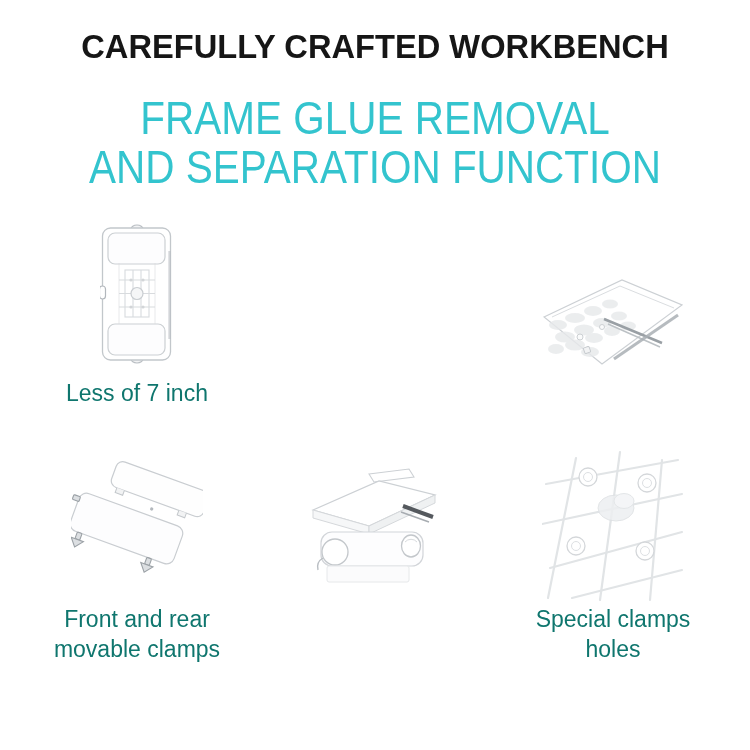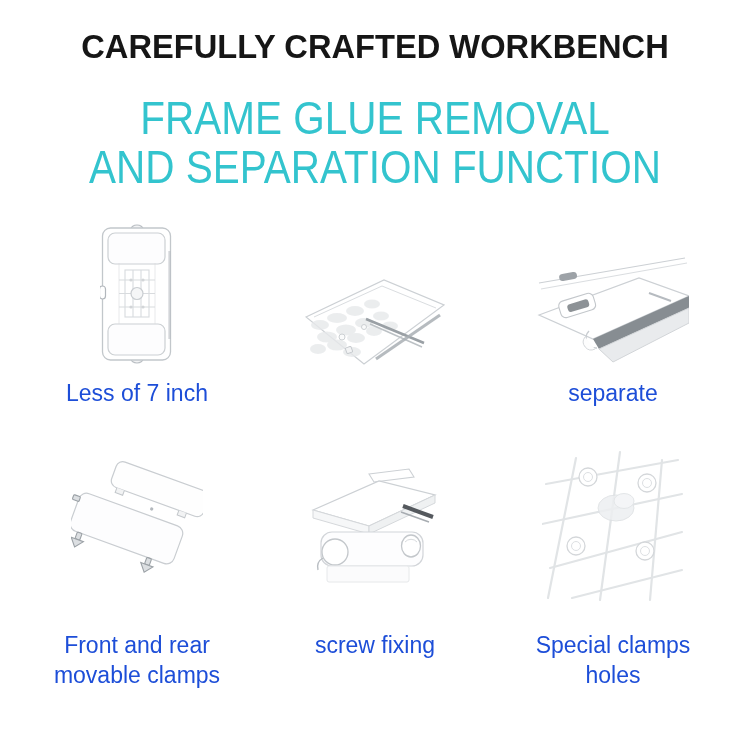--- a/index.html
+++ b/index.html
@@ -50,26 +50,26 @@
   }
   .imgbox{
     width:100%;
     display:flex;
     justify-content:center;
   }
   .row1 .imgbox{height:152px;align-items:flex-end;}
   .row2 .imgbox{height:156px;align-items:center;}
   .label{
     font-size:23px;
-    color:#1d4ed8;
+    color:#0f766e;
     text-align:center;
     line-height:1.32;
   }
   .row1 .label{margin-top:13px;white-space:nowrap;}
-  .row2 .label{margin-top:26px;}
+  .row2 .label{}
   .label.wrap-narrow{max-width:196px;}
   svg{display:block;}
 </style>
 </head>
 <body>
 
 <div class="canvas">
 
   <h1 class="title">CAREFULLY CRAFTED WORKBENCH</h1>
 
@@ -132,40 +132,20 @@
           <circle cx="38" cy="60" r="3" fill="#fafbfb" stroke="#ccd0d3" stroke-width="1"></circle>
           <circle cx="60" cy="50" r="2.5" fill="#fafbfb" stroke="#ccd0d3" stroke-width="1"></circle>
           <rect x="42" y="70" width="6" height="6" rx="1" transform="rotate(-20 45 73)" fill="#f2f3f4" stroke="#c6cace" stroke-width="1"></rect>
           <path d="M62,42 L120,66" stroke="#9aa0a5" stroke-width="2.6"></path>
           <path d="M66,47 L118,70" stroke="#bcc1c5" stroke-width="1.4"></path>
           <path d="M72,82 L136,38" stroke="#aab0b5" stroke-width="3" opacity="0.85"></path>
         </svg>
       </div>
     </div>
 
-    <div class="cell">
-      <div class="imgbox">
-        <svg width="152" height="114" viewBox="0 0 152 114">
-          <path d="M2,32 L148,7" stroke="#ccd0d4" stroke-width="1.2" fill="none"></path>
-          <path d="M4,38 L150,12" stroke="#dadde0" stroke-width="1" fill="none"></path>
-          <rect x="22" y="22" width="18" height="7" rx="3.5" transform="rotate(-10 31 25)" fill="#9da2a7"></rect>
-          <polygon points="2,64 102,27 152,45 56,88" fill="#ffffff" stroke="#ccd0d4" stroke-width="1.2"></polygon>
-          <g transform="rotate(-17 40 54)">
-            <rect x="22" y="46" width="36" height="17" rx="5" fill="#ffffff" stroke="#c3c7cb" stroke-width="1.1"></rect>
-            <rect x="30" y="51" width="22" height="8" rx="3" fill="#8d9296"></rect>
-          </g>
-          <path d="M112,42 L134,50" stroke="#b6bbc0" stroke-width="2"></path>
-          <polygon points="56,88 152,45 152,57 62,98" fill="#878d92"></polygon>
-          <polygon points="62,98 152,57 152,72 76,111" fill="#e9ebed" stroke="#d2d5d8" stroke-width="1"></polygon>
-          <path d="M52,80 a10 10 0 0 0 8 17" fill="none" stroke="#c9cdd1" stroke-width="1.4"></path>
-          <path d="M48,86 a8 8 0 0 0 10 12" fill="#fdfdfd" stroke="#d5d8db" stroke-width="1"></path>
-        </svg>
-      </div>
-      <div class="label">separate</div>
-    </div>
 
   </div>
 
   <div class="row row2">
 
     <div class="cell">
       <div class="imgbox">
         <svg width="132" height="132" viewBox="0 0 132 132">
           <g transform="rotate(20 66 66)">
             <rect x="26" y="10" width="98" height="27" rx="7" fill="#fefefe" stroke="#c9cdd1" stroke-width="1.2"></rect>
@@ -196,21 +176,20 @@
           <path d="M92,40 L122,51" stroke="#55595e" stroke-width="4"></path>
           <path d="M90,46 L118,56" stroke="#a7acb1" stroke-width="1.6"></path>
           <rect x="10" y="66" width="102" height="34" rx="11" fill="#fdfdfe" stroke="#d2d5d9" stroke-width="1.2"></rect>
           <circle cx="24" cy="86" r="13" fill="#ffffff" stroke="#c3c7cb" stroke-width="1.3"></circle>
           <path d="M12,92 q-7 4 -5 12" fill="none" stroke="#b9bec3" stroke-width="1.4"></path>
           <ellipse cx="100" cy="80" rx="9.5" ry="11" fill="#ffffff" stroke="#c3c7cb" stroke-width="1.3"></ellipse>
           <path d="M94,76 a8 8 0 0 1 12 0" fill="none" stroke="#d7dadd" stroke-width="1"></path>
           <rect x="16" y="100" width="82" height="16" rx="2" fill="#fbfbfc" stroke="#e6e8ea" stroke-width="1"></rect>
         </svg>
       </div>
-      <div class="label">screw fixing</div>
     </div>
 
     <div class="cell">
       <div class="imgbox">
         <svg width="142" height="152" viewBox="0 0 142 152">
           <g stroke="#e1e4e6" stroke-width="2.2" fill="none" stroke-linecap="round">
             <path d="M4,34 L136,10"></path>
             <path d="M0,74 L140,44"></path>
             <path d="M8,118 L140,82"></path>
             <path d="M30,148 L140,120"></path>

